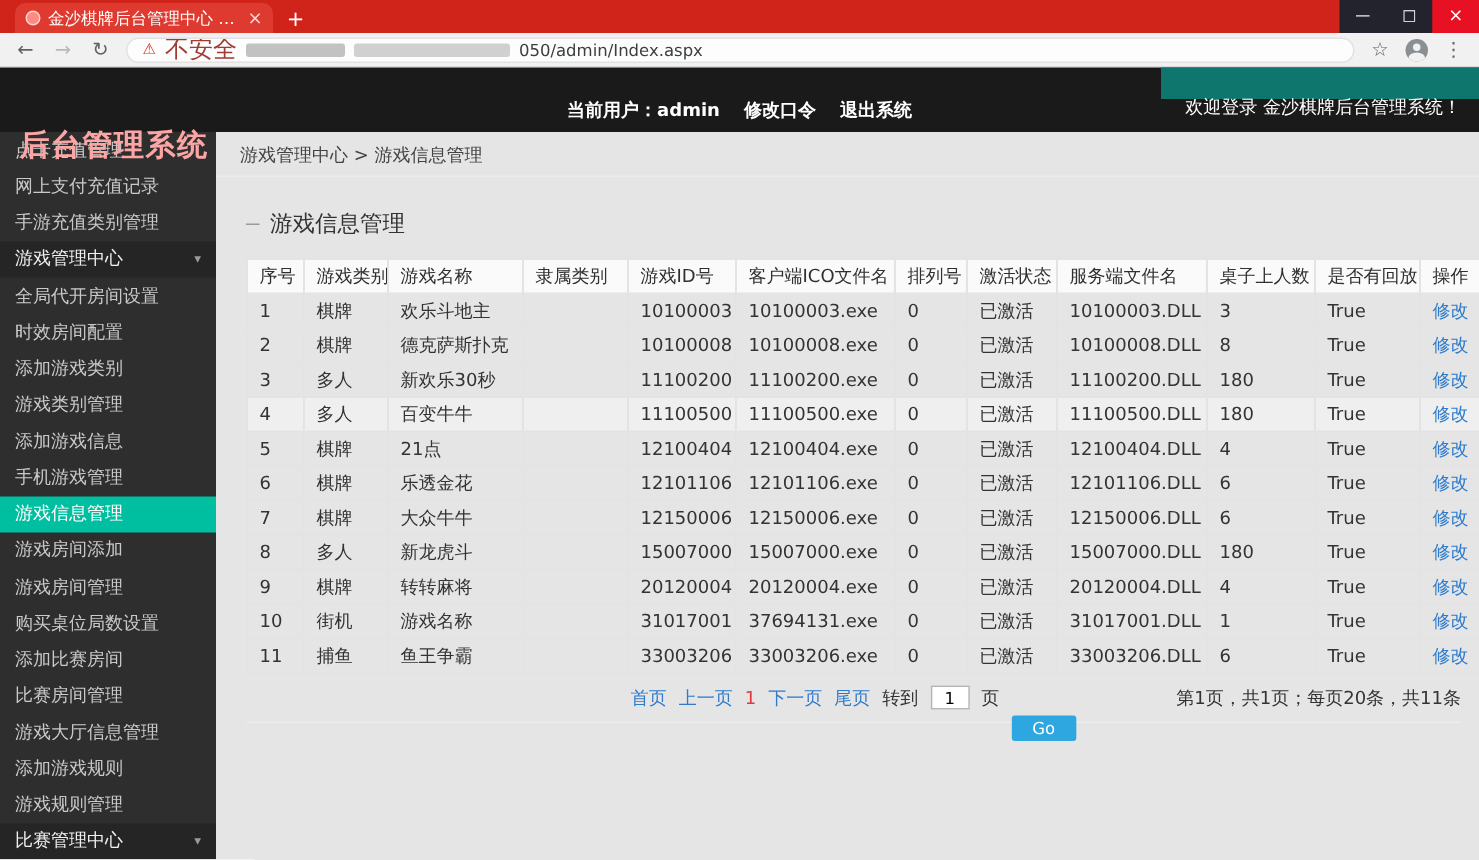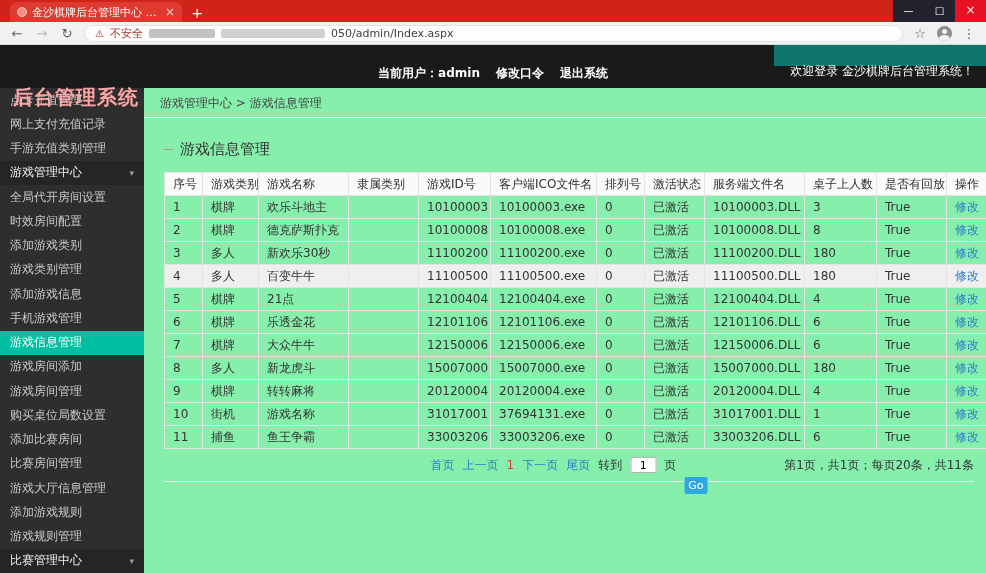--- a/index.html
+++ b/index.html
@@ -19,21 +19,21 @@
   .win-btn { width:31px; height:22px; line-height:21px; text-align:center; color:#fff; font-size:10px; cursor:pointer; }
   .win-btn.min,.win-btn.max { background:#23232e; }
   .win-btn.close { background:#e81123; font-size:12px; }
 
   .toolbar { height:23px; background:#f1f1f1; border-bottom:1px solid #d8d8d8; display:flex; align-items:center; padding:0 9px; gap:9px; }
   .nav-icon { color:#5f6368; font-size:13px; width:16px; text-align:center; flex:none; cursor:pointer; }
   .nav-icon.disabled { color:#b8b8b8; }
   .omnibox { flex:1; height:17px; background:#fdfdfd; border:1px solid #e2e2e2; border-radius:9px;
              display:flex; align-items:center; padding:0 10px; gap:6px; overflow:hidden; }
   .warn-icon { color:#d93025; font-size:10px; flex:none; }
-  .warn-text { color:#a03b32; font-size:11px; flex:none; }
+  .warn-text { color:#a03b32; font-size:16px; flex:none; }
   .blur { display:inline-block; height:9px; border-radius:2px; background:#c2c2c2; flex:none; }
   .blur1 { width:66px; } .blur2 { width:104px; background:#d0d0d0; }
   .url-text { color:#3c4043; font-size:11px; white-space:nowrap; }
   .avatar-icon { width:15px; height:15px; border-radius:50%; background:#8a8f94; position:relative; overflow:hidden; flex:none; cursor:pointer; }
   .avatar-icon::before { content:""; position:absolute; top:3px; left:5px; width:5px; height:5px; border-radius:50%; background:#f1f1f1; }
   .avatar-icon::after { content:""; position:absolute; top:9px; left:2px; width:11px; height:7px; border-radius:50% 50% 0 0; background:#f1f1f1; }
 
   
   .app-header { height:43px; background:#1a1a1a; position:relative; }
   .app-title { position:absolute; left:13px; top:50%; transform:translateY(-50%); color:#fca5a5; font-size:20px; font-weight:bold; letter-spacing:1px; white-space:nowrap;margin-top:30px; }
@@ -43,21 +43,21 @@
 
   
   .app-body { display:flex; height:485px; overflow:hidden; }
   .sidebar { width:144px; background:#2e2e2e; overflow:hidden; flex:none; }
   .side-item { height:24.25px; padding:0 10px; font-size:12px; color:#c9c9c9; cursor:pointer;
                display:flex; justify-content:space-between; align-items:center; white-space:nowrap; overflow:hidden; }
   .side-item.group { background:#252525; color:#efefef; }
   .side-item.active { background:#00bfa0; color:#fff; }
   .caret { font-size:9px; color:#9a9a9a; margin-left:4px; }
 
-  .main { flex:1; background:#86efac; display:flex; flex-direction:column; overflow:hidden; }
+  .main { flex:1; background:#e5e5e5; display:flex; flex-direction:column; overflow:hidden; }
   .breadcrumb { height:30px; line-height:30px; padding:0 16px; color:#444; font-size:12px; border-bottom:1px solid #ececec; }
   .section-title { margin:22px 0 0 20px; font-size:15px; color:#333; }
   .section-title::before { content:""; display:inline-block; width:9px; height:1px; background:#9a9a9a; margin-right:7px; vertical-align:middle; }
 
   .data-table { width:calc(100% - 32px); margin:13px 12px 0 20px; border-collapse:collapse; table-layout:fixed; font-size:12px; color:#333; }
   .data-table th, .data-table td { border:1px solid #e3e3e3; padding:0 8px; height:23px; text-align:left;
                                    white-space:nowrap; overflow:hidden; font-weight:normal; }
   .data-table th { background:#fafafa; color:#2f2f2f; }
   .data-table tr.hl td { background:#efefef; }
   .data-table th:nth-child(1){width:38px} .data-table th:nth-child(2){width:56px}
@@ -67,21 +67,21 @@
   .data-table th:nth-child(9){width:100px} .data-table th:nth-child(10){width:72px}
   .data-table th:nth-child(11){width:70px} .data-table th:nth-child(12){width:64px}
   .data-table a { color:#2e7bcc; text-decoration:none; margin-right:7px; cursor:pointer; }
 
   .pager { position:relative; width:calc(100% - 32px); margin:0 12px 0 20px; height:33px; display:flex; align-items:center;
            border-bottom:1px solid #ececec; font-size:12px; color:#333;justify-content:flex-end; }
   .pager-controls { position:absolute; left:50%; transform:translateX(-50%); display:flex; align-items:center; gap:8px; white-space:nowrap; }
   .pager-controls a { color:#2e7bcc; text-decoration:none; cursor:pointer; }
   .page-current { color:#e4393c; }
   .goto-input { width:26px; height:16px; border:1px solid #b5b5b5; text-align:center; font-size:11px; font-family:inherit; background:#fff; }
-  .go-btn { background:#2ea7e0; color:#fff; border:none; font-size:11px; height:17px; padding:0 4px; border-radius:2px; cursor:pointer; font-family:inherit;margin-top:40px; }
+  .go-btn { background:#2ea7e0; color:#fff; border:none; font-size:11px; height:17px; padding:0 14px; border-radius:2px; cursor:pointer; font-family:inherit;margin-top:40px; }
 </style>
 </head>
 <body>
 
 <div class="stage">
 
   <div class="tabbar">
     <div class="tab">
       <span class="favicon"></span>
       <span class="tab-title">金沙棋牌后台管理中心 v3.0</span>

